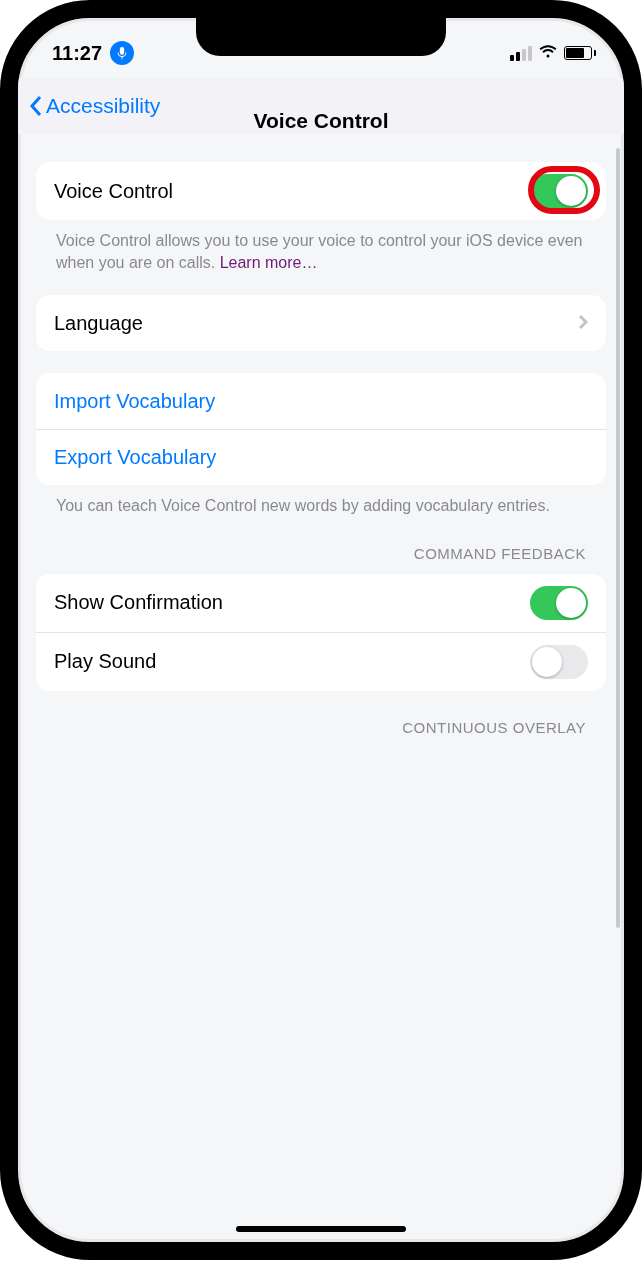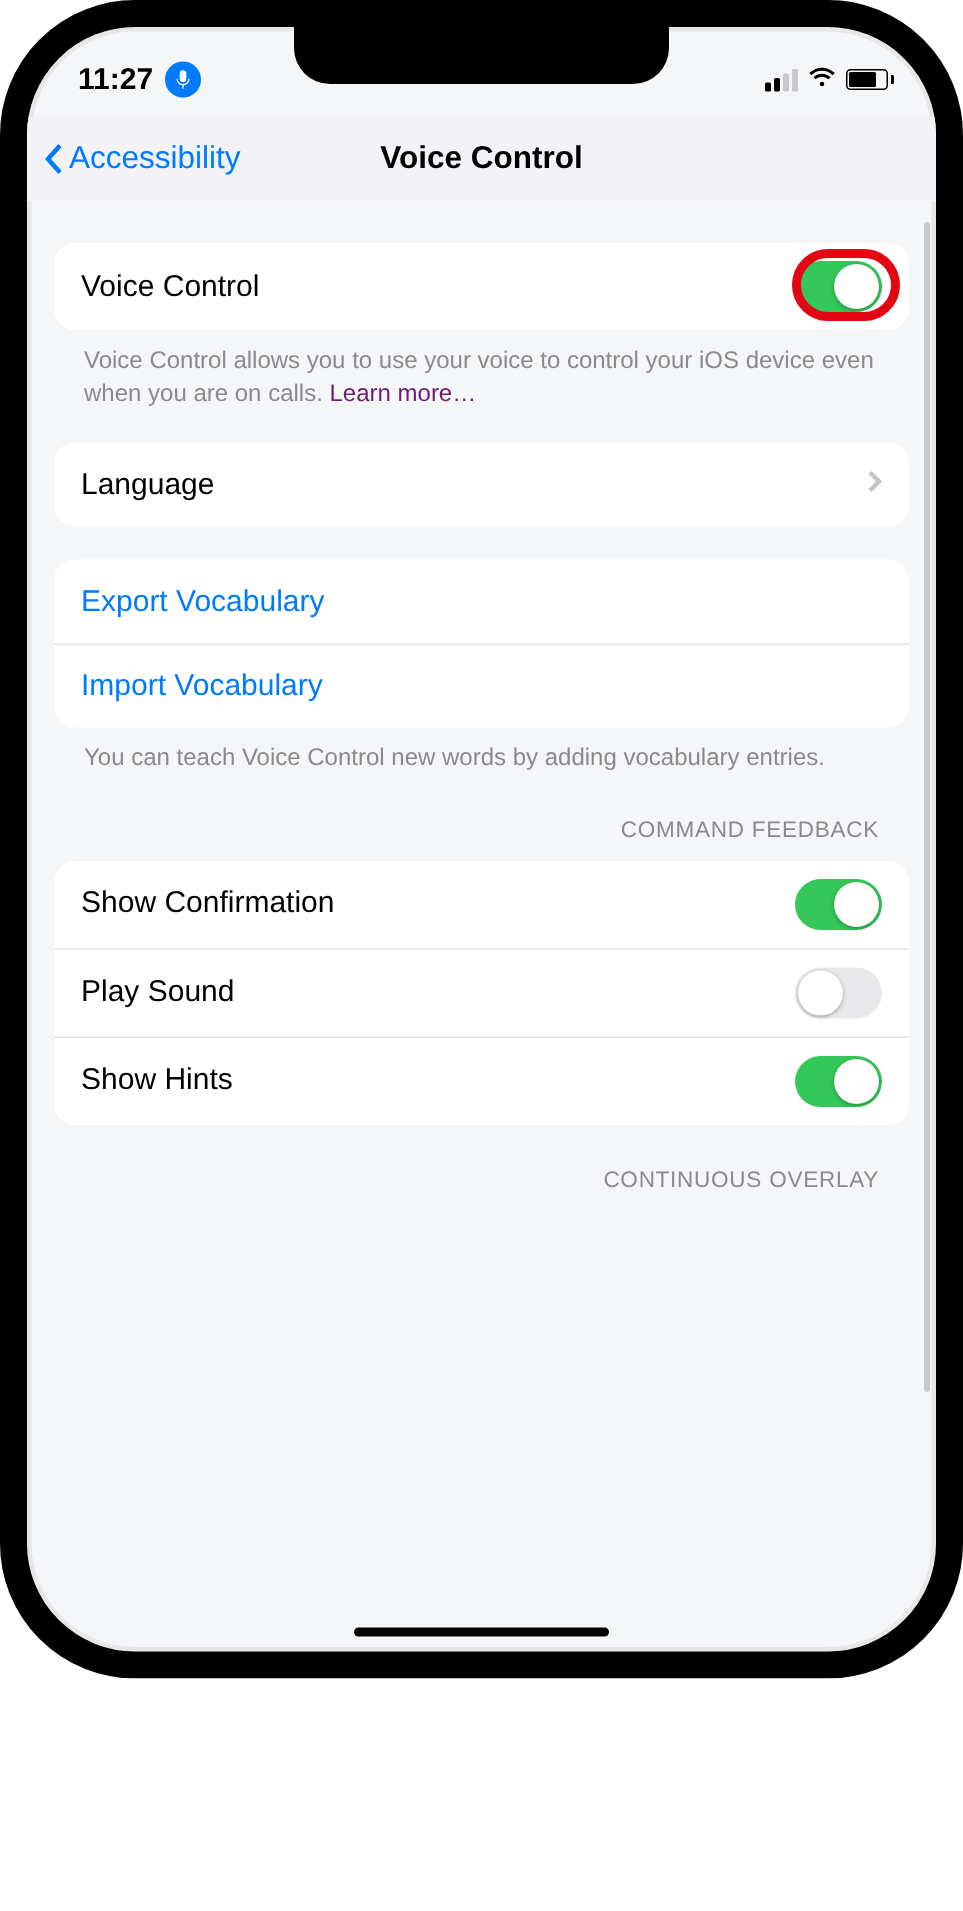--- a/index.html
+++ b/index.html
@@ -4,21 +4,21 @@
 <style>
   * { box-sizing: border-box; margin: 0; padding: 0; }
   body {
     font-family: -apple-system, 'Helvetica Neue', Helvetica, Arial, sans-serif;
     background: #fff;
     display: flex;
     justify-content: center;
   }
   .device {
     width: 642px;
-    height: 1119px;
+    height: 1260px;
     background: #f4f6f8;
     border: 18px solid #000;
     border-radius: 90px;
     position: relative;
     overflow: hidden;
     box-shadow: inset 0 0 0 3px #e7e7e9;
   }
   .notch {
     position: absolute;
     top: -2px;
@@ -56,21 +56,21 @@
   .battery { display:flex; align-items:center; gap:2px; }
   .battery-body { width:28px; height:14px; border:1.5px solid #000; border-radius:3px; position:relative; }
   .battery-fill { position:absolute; left:1px; top:1px; bottom:1px; width:70%; background:#000; border-radius:1px; }
   .battery-cap { width:2px; height:6px; background:#000; border-radius:0 1px 1px 0; }
 
   .nav-bar {
     position: relative;
     margin-top: 60px;
     height: 56px;
     display:flex;
-    align-items:center;
+    align-items:flex-end;
     justify-content:center;
     background:#f2f2f7;
     border-bottom:1px solid rgba(0,0,0,0.0);
   }
   .back {
     position:absolute; left:10px; top:50%; transform:translateY(-50%);
     display:flex; align-items:center; gap:2px;
     color:#007aff; font-size:21px;
   }
   .back svg { width:16px; height:24px; fill:none; stroke:#007aff; stroke-width:3; }
@@ -209,48 +209,42 @@
       <div class="row">
         <span class="label">Language</span>
         <span class="chev"><svg viewBox="0 0 10 16">
               <polyline points="2,2 8,8 2,14"></polyline>
             </svg></span>
       </div>
     </div>
 
     <div class="group">
       <div class="row link">
+        <span class="label">Import Vocabulary</span>
+      </div>
+      <div class="row link">
         <span class="label">Export Vocabulary</span>
-      </div>
-      <div class="row link">
-        <span class="label">Import Vocabulary</span>
       </div>
     </div>
     <div class="footer">You can teach Voice Control new words by adding vocabulary entries.</div>
 
     <div class="header">COMMAND FEEDBACK</div>
     <div class="group" style="margin-top:4px">
       <div class="row">
         <span class="label">Show Confirmation</span>
         <div class="toggle on" id="t-confirm">
             <div class="knob"></div>
           </div>
       </div>
       <div class="row">
         <span class="label">Play Sound</span>
         <div class="toggle off" id="t-sound">
             <div class="knob"></div>
           </div>
       </div>
-      <div class="row">
-        <span class="label">Show Hints</span>
-        <div class="toggle on" id="t-hints">
-            <div class="knob"></div>
-          </div>
-      </div>
     </div>
 
     <div class="header">CONTINUOUS OVERLAY</div>
 
   </div>
 
   <div class="home-indicator"></div>
 </div>
 
 </body></html>

